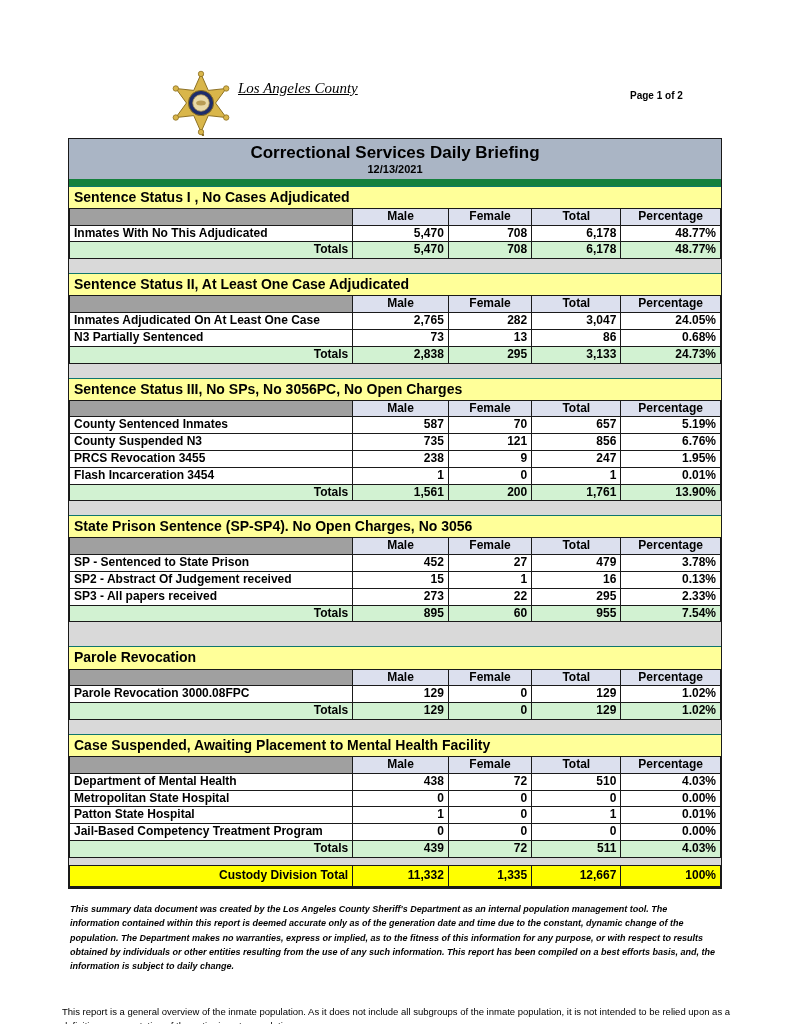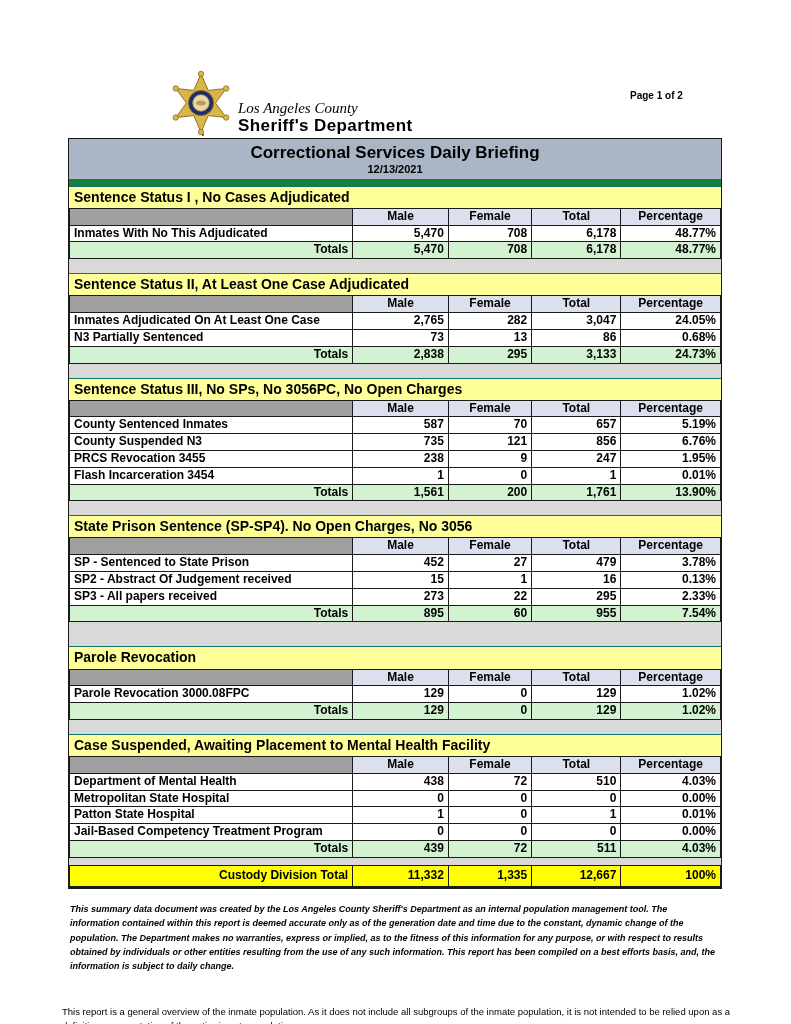--- a/index.html
+++ b/index.html
@@ -11,21 +11,21 @@
     --grand-total-row:#ffff00;
     --section-gap:#d9d9d9;
   }
   html,body{margin:0;padding:0;background:#fff;}
   .page{
     width:791px;height:1024px;background:#fff;position:relative;
     font-family:"Liberation Sans", sans-serif;color:#000;overflow:hidden;
   }
   
   .topbar{position:relative;height:138px;}
-  .logo{position:absolute;left:170px;top:70px;display:flex;align-items:flex-end;}
+  .logo{position:absolute;left:170px;top:70px;display:flex;align-items:flex-start;text-decoration:underline;}
   .logo svg{width:62px;height:66px;display:block;}
   .logo-text{margin:10px 0 0 6px;}
   .logo-county{font-family:"Liberation Serif", serif;font-style:italic;font-size:15px;line-height:1.1;}
   .logo-dept{font-size:17px;font-weight:bold;letter-spacing:.4px;line-height:1.15;}
   .page-label{position:absolute;left:630px;top:90px;font-size:10px;font-weight:bold;}
   
   .report{margin:0 69px 0 68px;border:1px solid #1a1a1a;border-bottom-width:2px;}
   .title-bar{background:var(--title-bar);text-align:center;padding:4px 0 3px;border-bottom:7px solid #15803d;}
   .title-bar h1{margin:0;font-size:17px;line-height:1.15;font-weight:bold;}
   .title-date{font-size:11px;font-weight:bold;line-height:1.2;}
@@ -75,21 +75,20 @@
           <circle cx="58" cy="49" r="2.8" fill="#d9b64a" stroke="#8a6d1f" stroke-width="0.8"></circle>
           <circle cx="58" cy="19" r="2.8" fill="#d9b64a" stroke="#8a6d1f" stroke-width="0.8"></circle>
           <circle cx="32" cy="34" r="13" fill="#1e2d6b" stroke="#8a6d1f" stroke-width="1"></circle>
           <circle cx="32" cy="34" r="8.5" fill="#e8d9a8" stroke="#b89c55" stroke-width="0.8"></circle>
           <ellipse cx="32" cy="34" rx="5" ry="2.6" fill="#b89c55"></ellipse>
           <circle cx="34" cy="67" r="1.2" fill="#8a6d1f"></circle>
         </svg>
       </span>
       <div class="logo-text">
         <div class="logo-county">Los Angeles County</div>
-        <div class="logo-dept">Sheriff's Department</div>
       </div>
     </div>
     <div class="page-label">Page 1 of 2</div>
   </div>
 
   <div class="report">
 
     <div class="title-bar">
       <h1>Correctional Services Daily Briefing</h1>
       <div class="title-date">12/13/2021</div>

